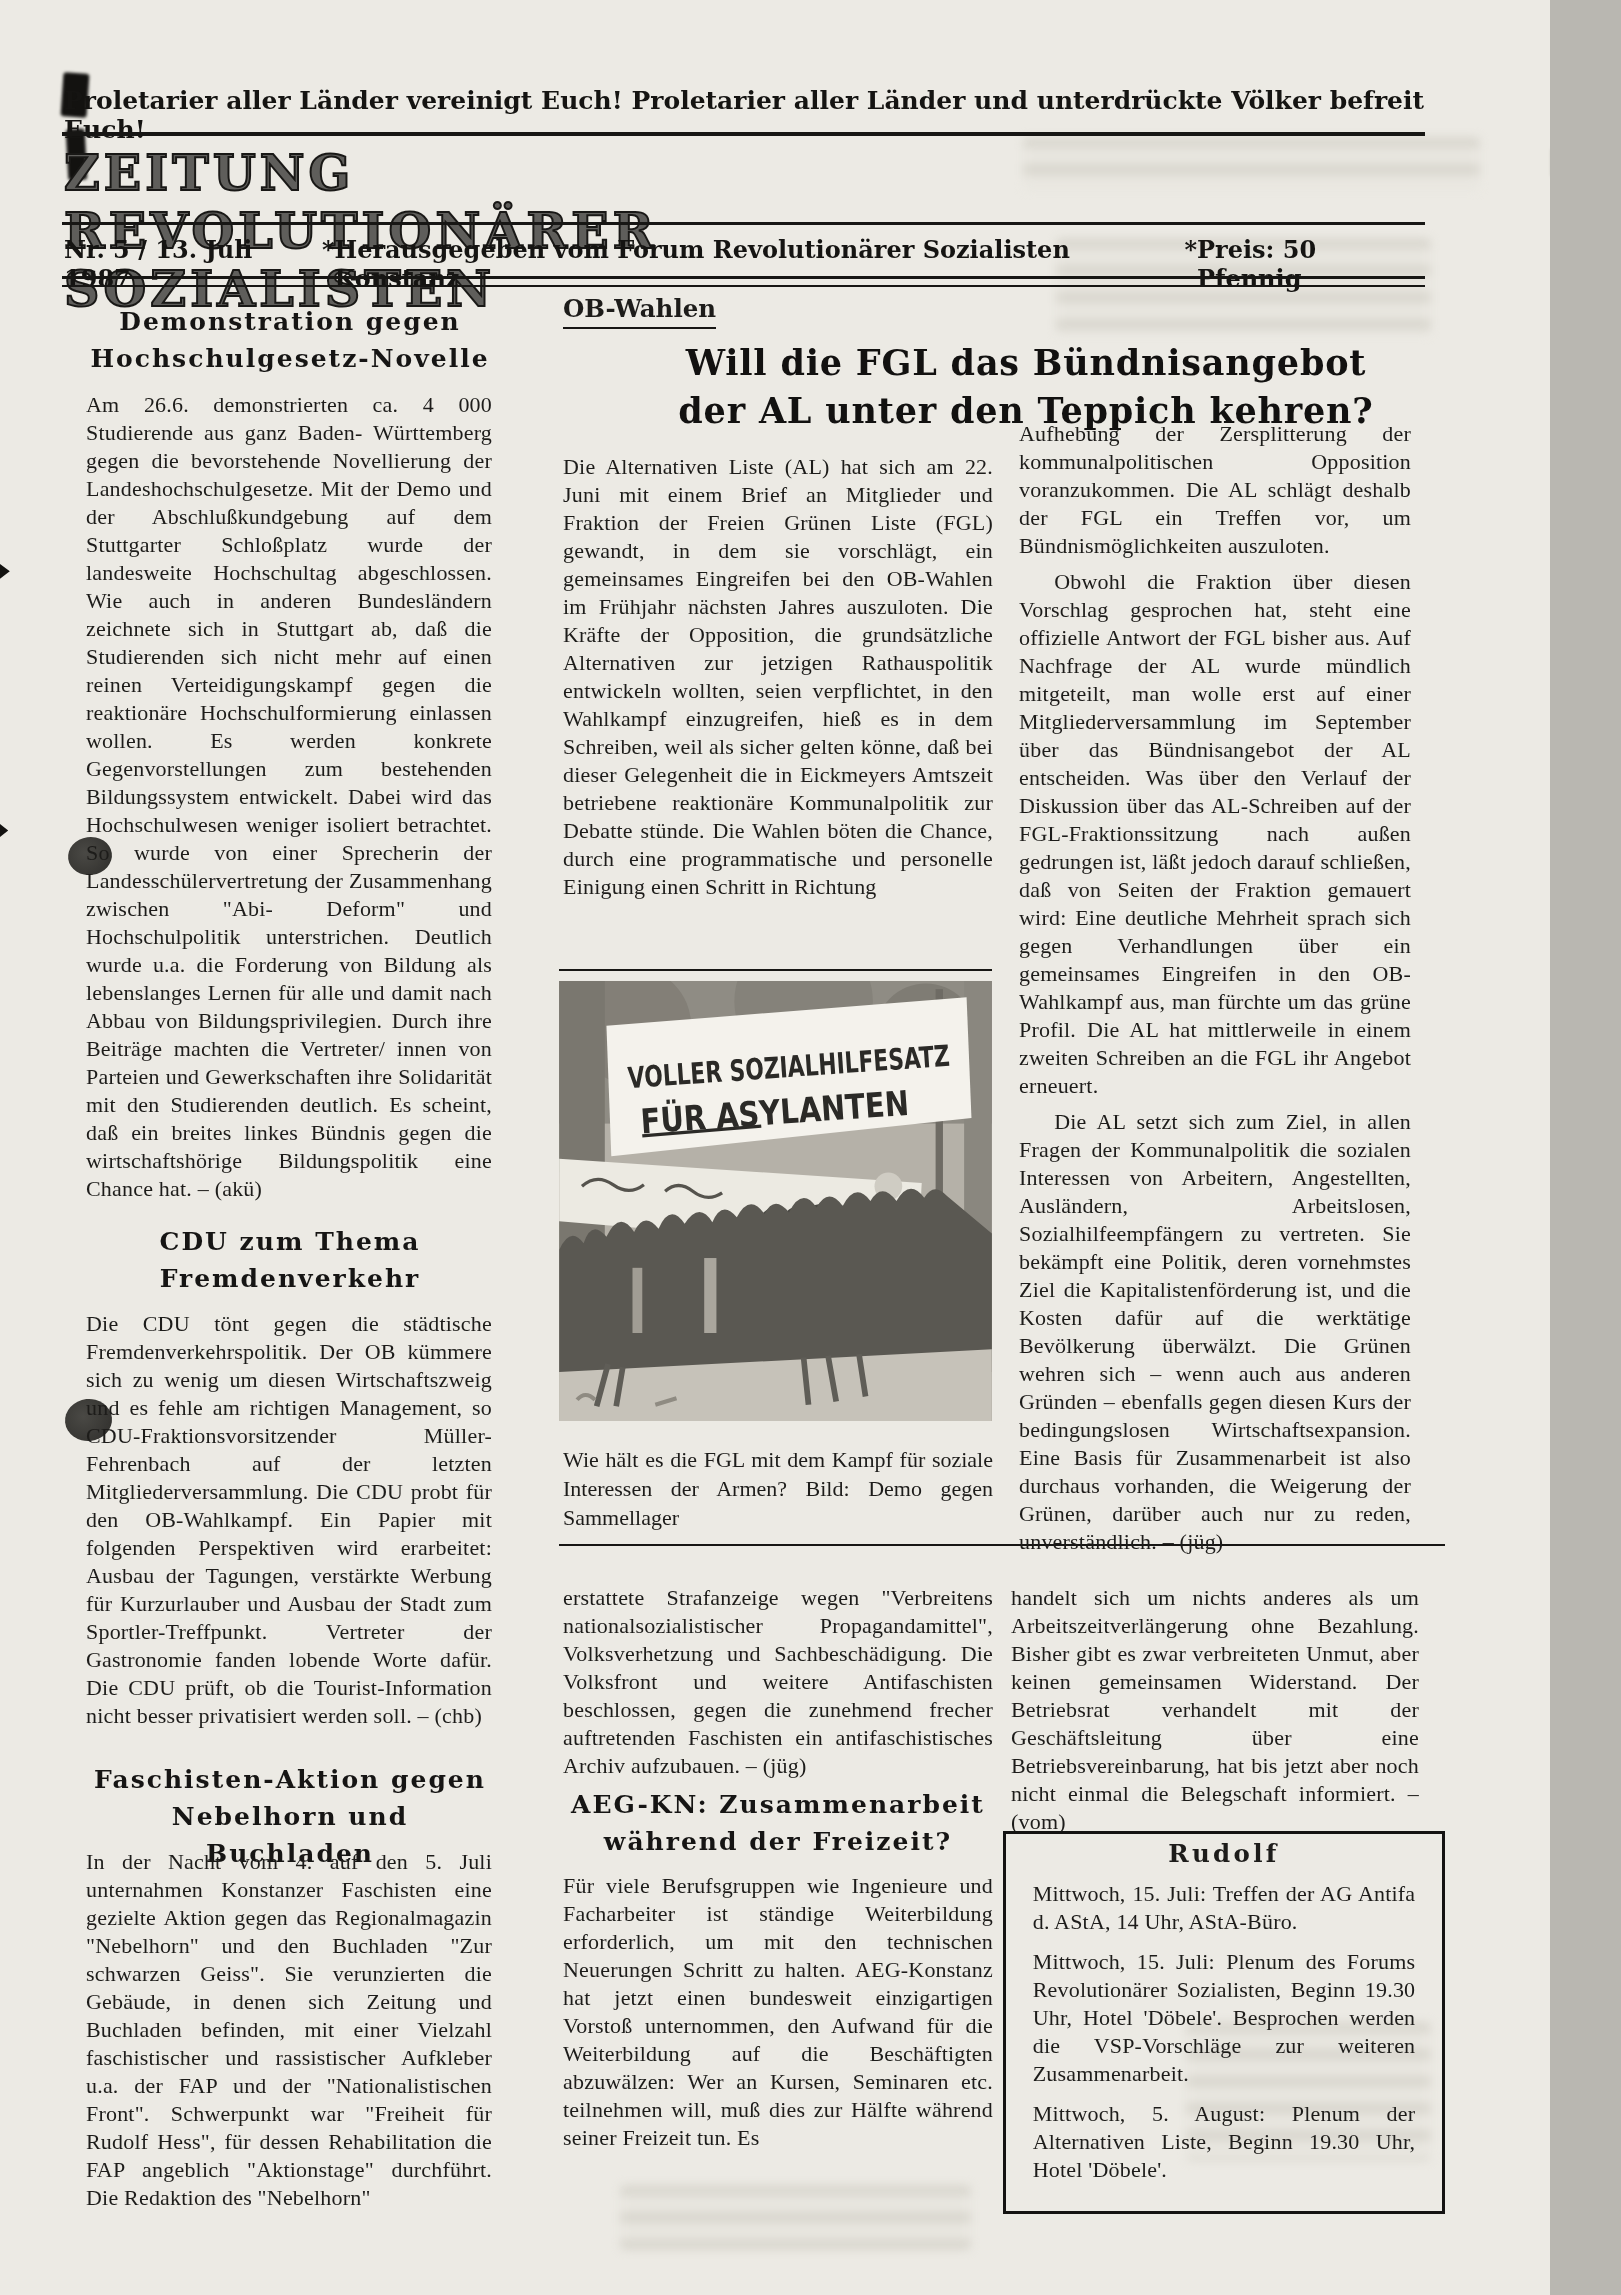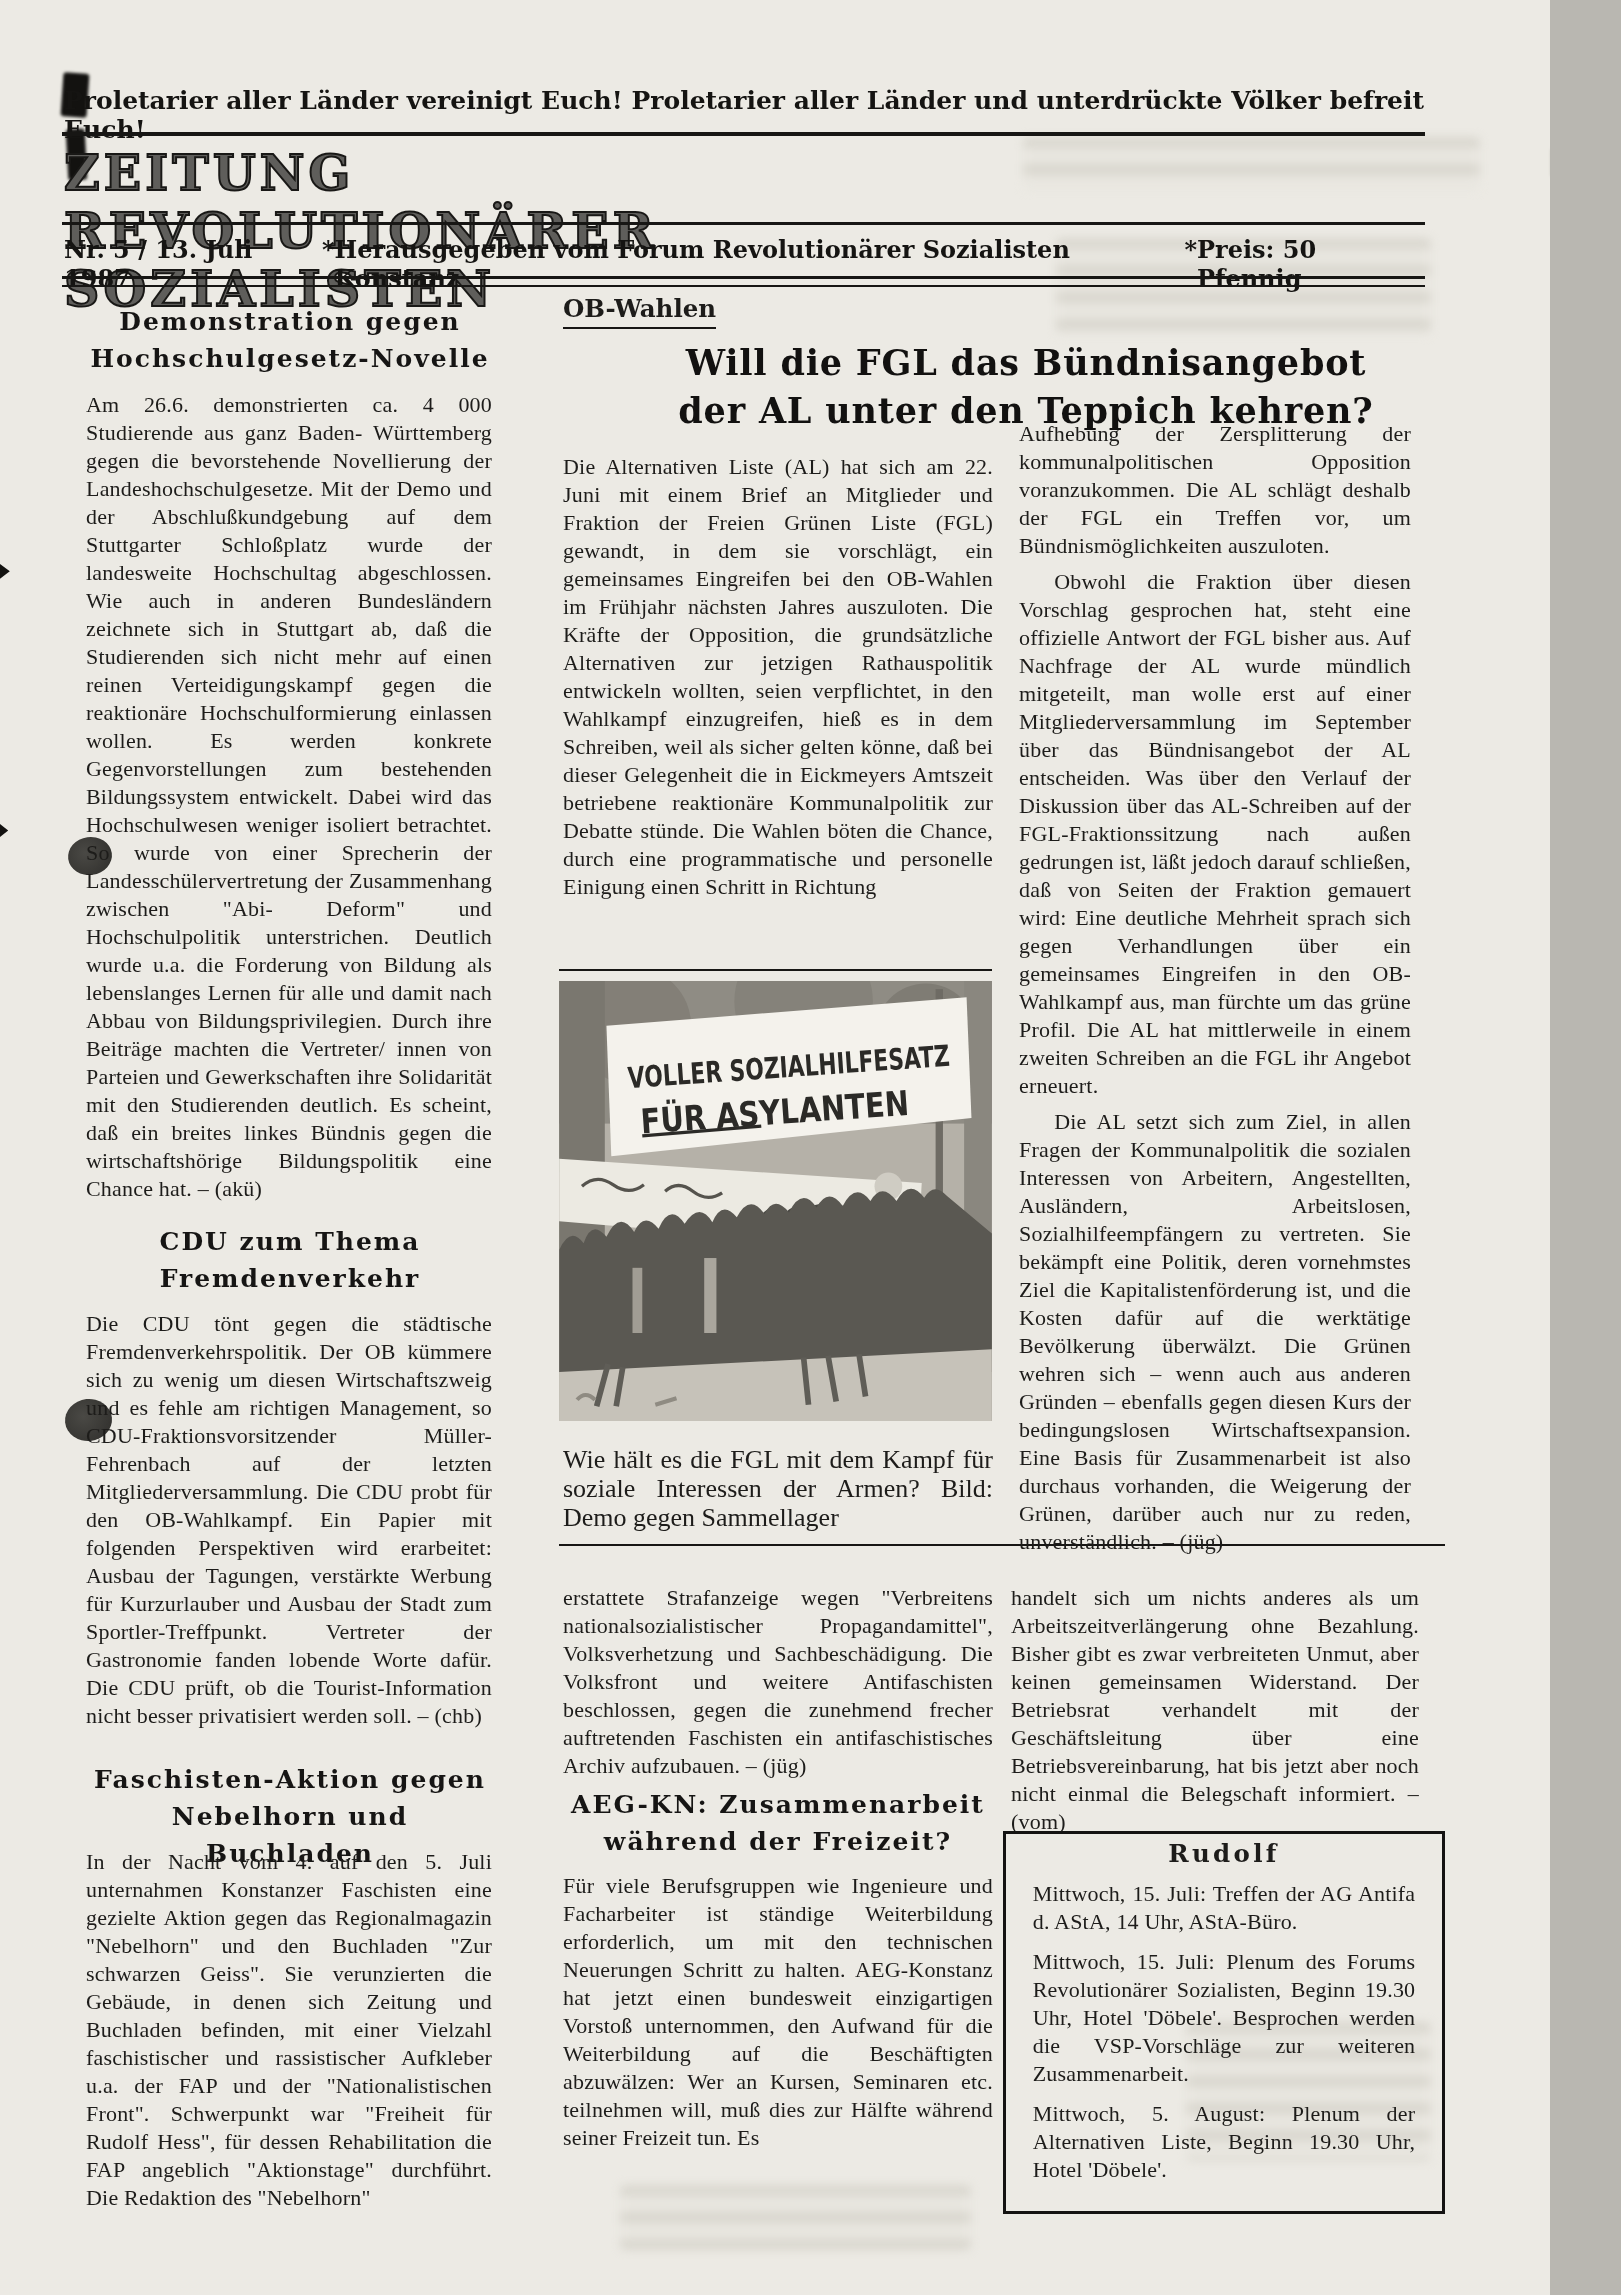--- a/index.html
+++ b/index.html
@@ -18,21 +18,21 @@
   
   .bt{font-size:22px;line-height:28px;text-align:justify;letter-spacing:0.2px;}
   .bt p{margin:8px;}
   .bt p.ind{text-indent:1.6em;}
   .colhead{font-family:"DejaVu Serif",serif;font-weight:bold;font-size:25px;
            line-height:37px;text-align:center;letter-spacing:2px;color:#161514;}
   .kicker{font-family:"DejaVu Serif",serif;font-weight:bold;font-size:24.5px;
           border-bottom:2.4px solid #171614;padding-bottom:4.1px;display:inline-block;}
   .headline{font-family:"DejaVu Serif",serif;font-weight:bold;font-size:35px;
           line-height:48px;text-align:center;letter-spacing:0.8px;color:#121110;}
-  .caption{font-size:26px;line-height:29px;text-align:justify;}
+  .caption{font-size:22px;line-height:29px;text-align:justify;}
   
   .tbox{border:3.3px solid #141312;padding:4.9px 14.7px 13px 14.7px;min-height:383px;box-sizing:border-box;}
   .tbox .t-title{font-family:"DejaVu Serif",serif;font-weight:bold;font-size:24.5px;
           text-align:center;letter-spacing:3.3px;margin-bottom:1.6px;}
   .tbox .bt p{margin:12px;}
   
   .punch{background:radial-gradient(circle at 40% 40%,#4a4945,#2e2d2a);border-radius:50%;}
   .mark{background:#131210;}
   .ghost{background:repeating-linear-gradient(180deg,#c8c5bb 0 10.6px,#e6e4dd 10.6px 27px);
          opacity:.5;filter:blur(4.9px);border-radius:4.9px;}

